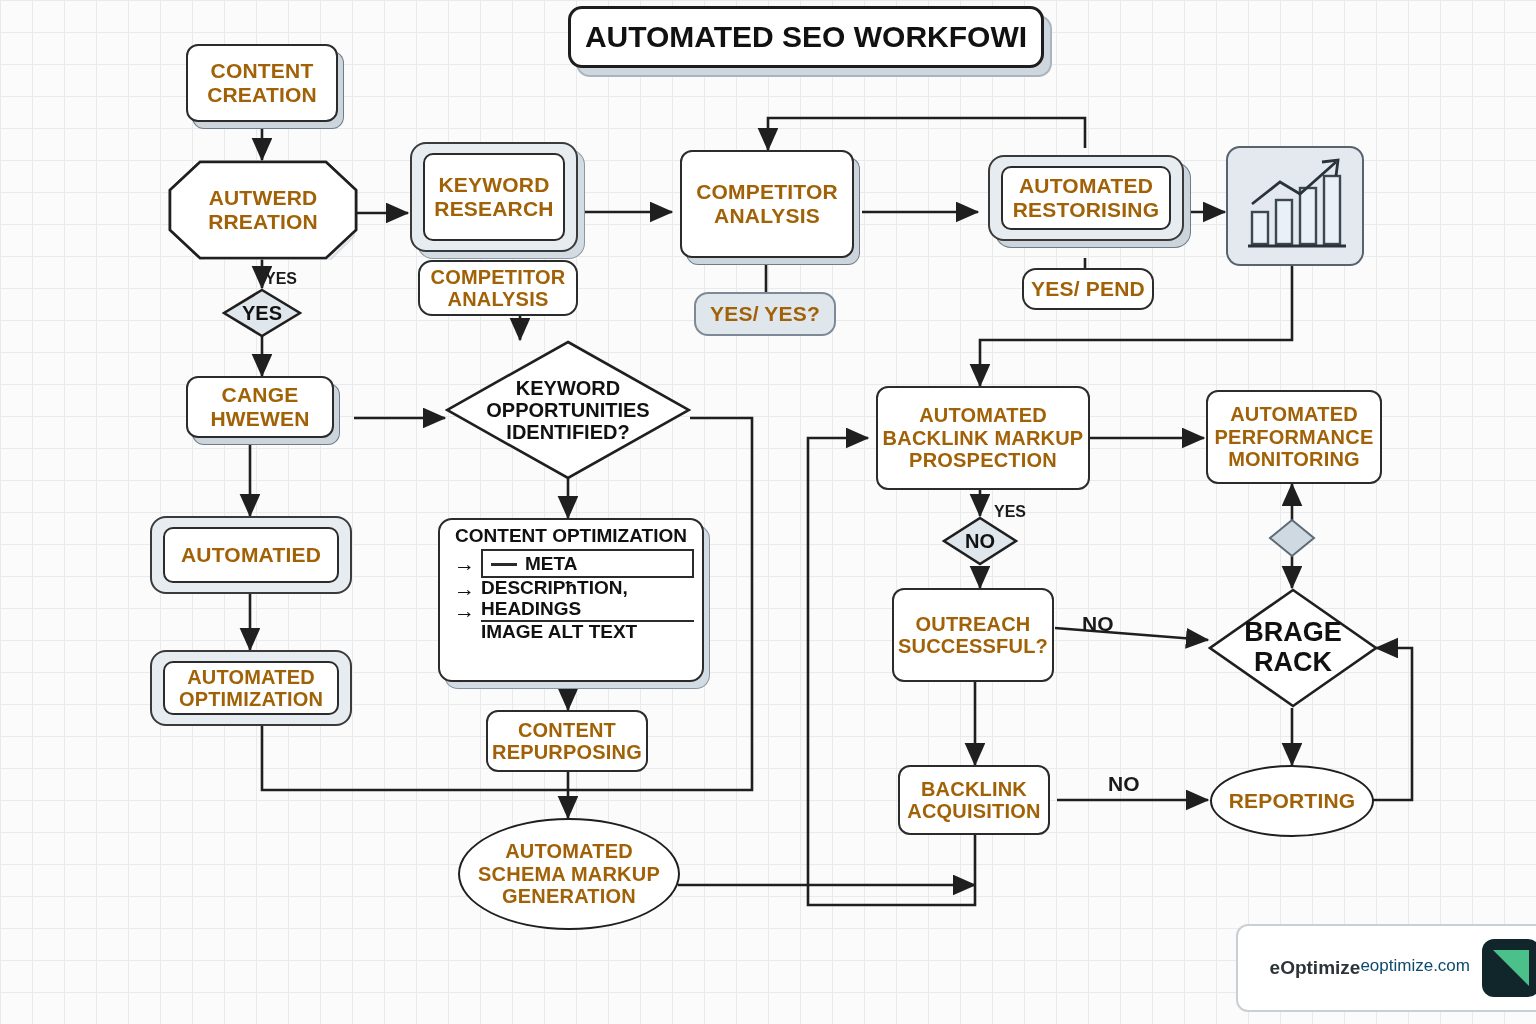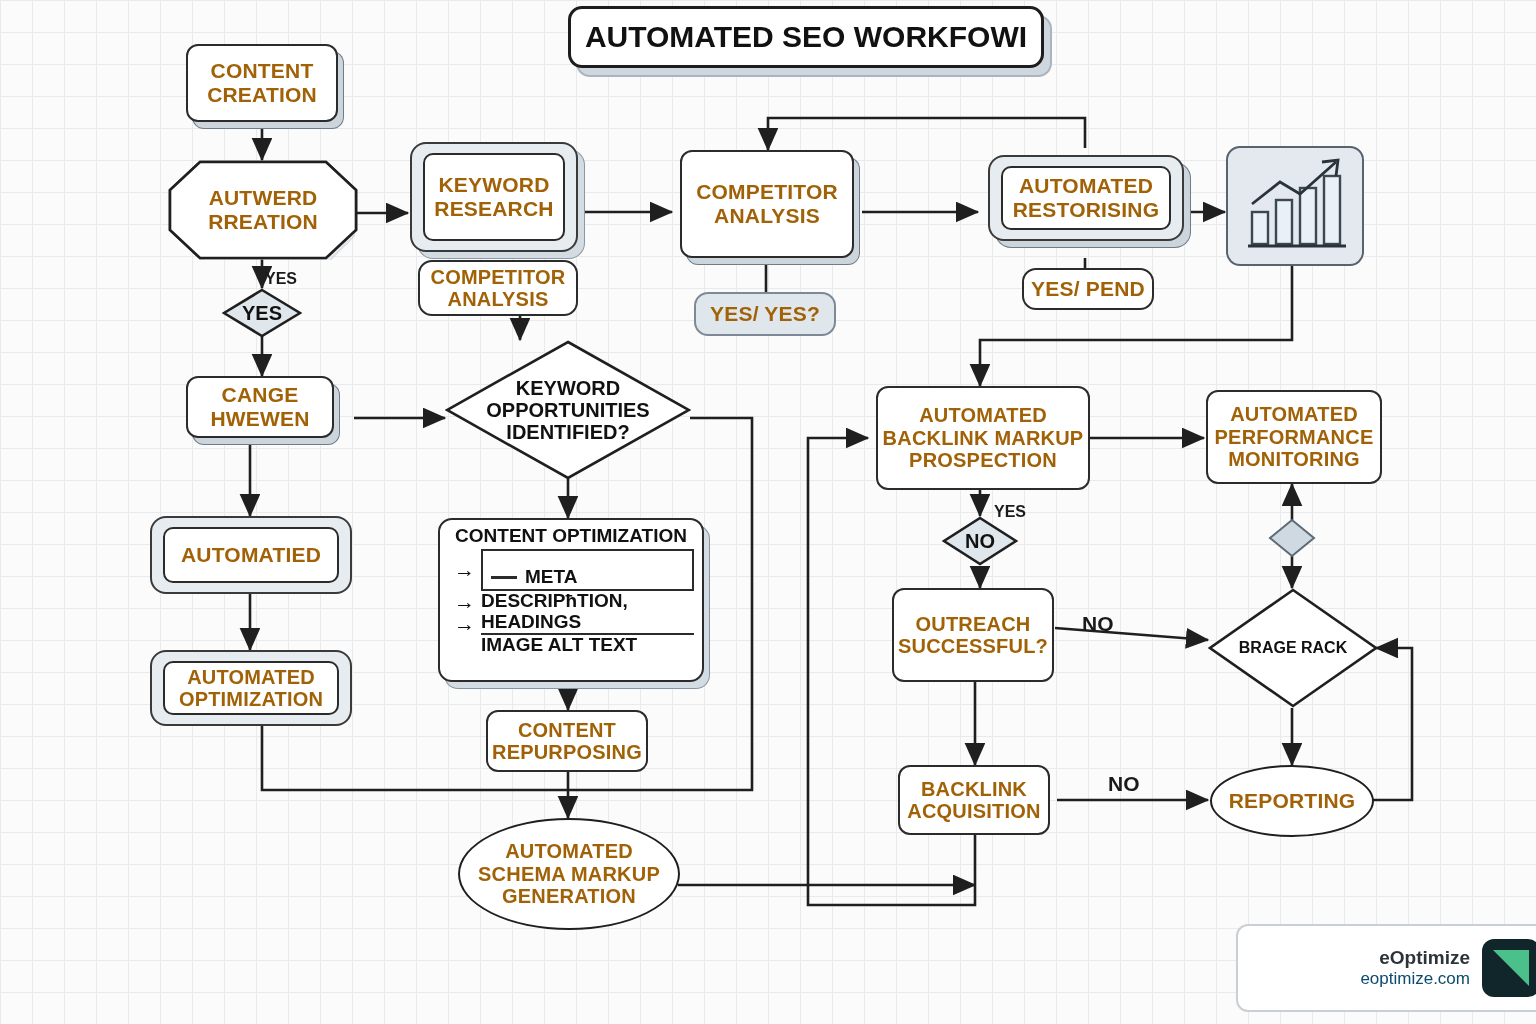--- a/index.html
+++ b/index.html
@@ -40,38 +40,38 @@
   .edgelabel{position:absolute;font-weight:700;color:#1a1a1a;background:transparent;}
 
   
   .listbox{position:absolute;background:#fff;border:2.5px solid #2b2b2b;border-radius:14px;
      box-shadow:6px 7px 0 -1px #d4dce3, 6px 7px 0 0 #8794a0;}
   .listtitle{font-weight:700;text-align:center;padding-top:5px;font-size:19px;color:#111;}
   .listrows{padding:2px 8px 4px 14px;}
   .lrow{display:flex;align-items:center;gap:7px;font-weight:700;color:#111;
         font-size:19px;line-height:1.08;white-space:nowrap;}
   .arrowg{font-size:21px;line-height:1;}
-  .boxed{border:2px solid #2b2b2b;padding:16px 10px 1px 0;flex:1;display:flex;align-items:center;gap:8px;}
+  .boxed{border:2px solid #2b2b2b;padding:3px 10px 1px 0;flex:1;display:flex;align-items:center;gap:8px;}
   .dashseg{display:inline-block;width:26px;height:3px;background:#2b2b2b;margin-left:8px;}
   .underlined{border-bottom:2.5px solid #2b2b2b;padding-bottom:1px;flex:1;}
 
   
   .charticon{position:absolute;background:#e3e9ee;border:2.5px solid #58636d;border-radius:14px;}
   .charticon svg{position:absolute;inset:0;}
 
   
   #title{position:absolute;background:#fff;border:3px solid #1d1d1d;border-radius:14px;
     box-shadow:8px 9px 0 -2px #cfd7de, 8px 9px 0 0 #a9b4bd;
     display:flex;align-items:center;justify-content:center;
     font-weight:700;color:#111;}
 
   
   #watermark{position:absolute;background:#fff;border:2px solid #c9cfd4;border-radius:12px;
      display:flex;align-items:center;justify-content:flex-end;gap:12px;padding:0 14px;}
-  #wm-text{display:flex;flex-direction:column;align-items:flex-end;line-height:1.22;}
+  #wm-text{display:flex;flex-direction:row;align-items:flex-start;line-height:1.22;}
   #wm-name{font-weight:700;font-size:19px;color:#2d3439;}
   #wm-url{font-size:17px;color:#0c4a6e;}
   #wm-logo{width:58px;height:58px;border-radius:12px;background:#11262b;position:relative;flex:0 0 auto;}
   #wm-logo .tri{position:absolute;left:11px;top:11px;width:36px;height:36px;
      background:#4cc08a;clip-path:polygon(0 0,100% 0,100% 100%);}
 </style>
 </head>
 <body>
 
 <div id="canvas">
@@ -299,21 +299,21 @@
   <div class="diamond" style="left:1268px;top:518px;width:48px;height:40px;">
     <svg viewBox="0 0 48 40" style="position:absolute;inset:0;">
       <polygon points="24,2 46,20 24,38 2,20" fill="#cfd9e2" stroke="#5c6b77" stroke-width="2"></polygon>
     </svg>
   </div>
 
   <div class="diamond" style="left:1208px;top:588px;width:170px;height:120px;">
     <svg viewBox="0 0 170 120" style="position:absolute;inset:0;">
       <polygon points="85,2 168,60 85,118 2,60" fill="#ffffff" stroke="#1f1f1f" stroke-width="2.6"></polygon>
     </svg>
-    <div class="lbl" style="font-size:16px;">
+    <div class="lbl" style="font-size:27px;">
       <span>BRAGE RACK</span>
     </div>
   </div>
 
   <div class="node ellipse" style="left:1210px;top:765px;width:164px;height:72px;font-size:21px;">
     <span>REPORTING</span>
   </div>
 
   <div class="edgelabel" style="left:265px;top:270px;font-size:16px;">
     <span>YES</span>

